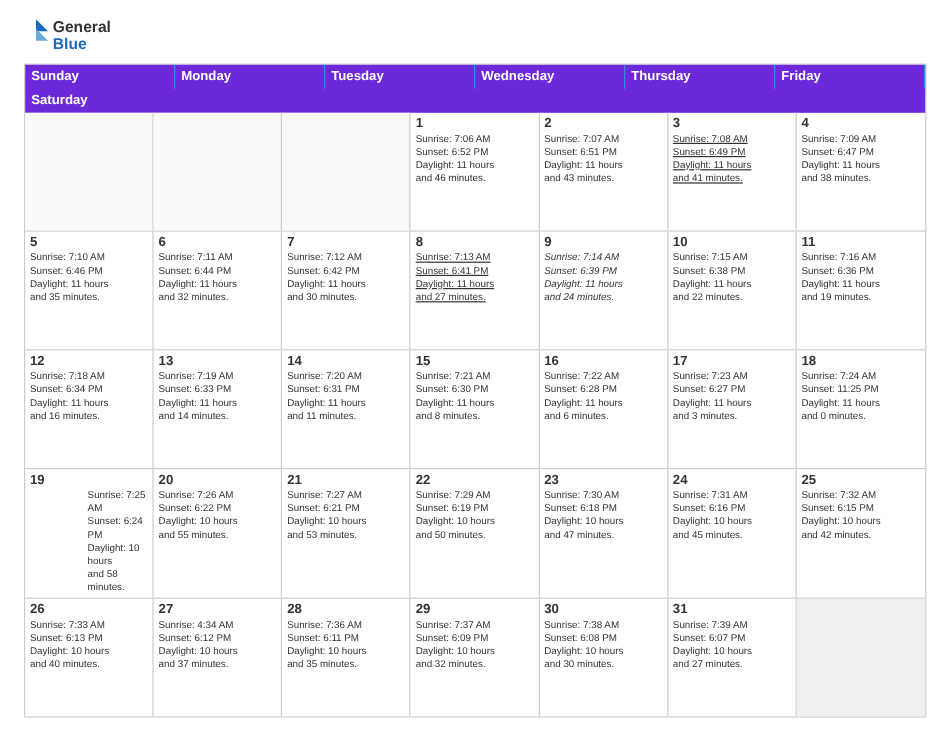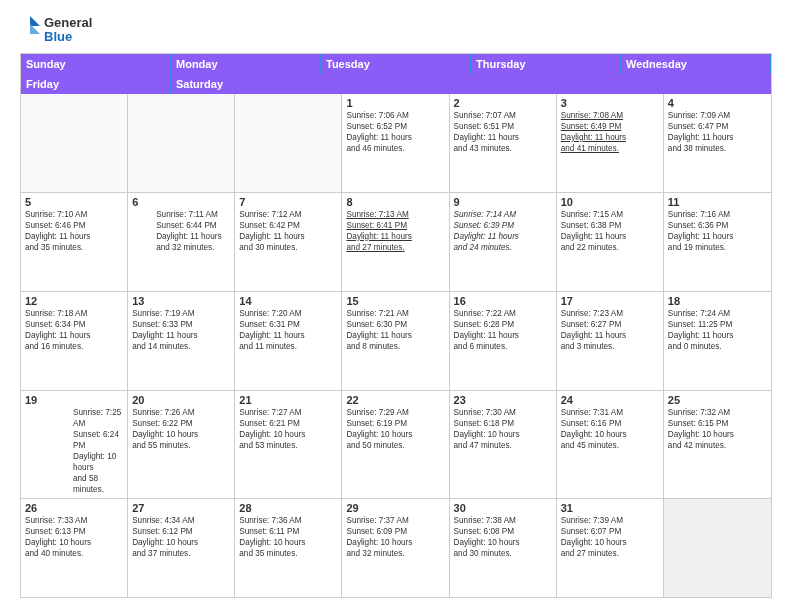--- a/index.html
+++ b/index.html
@@ -51,22 +51,22 @@
       color: #444;
     }
     .calendar {
       flex: 1;
       display: flex;
       flex-direction: column;
       border: 1px solid #ccc;
     }
     .cal-header {
       display: grid;
-      grid-template-columns: repeat(5, 1fr);
-      background: #8b5cf6;
+      grid-template-columns: repeat(6, 1fr);
+      background: #6d28d9;
     }
     .cal-header-cell {
       color: #fff;
       font-size: 11px;
       font-weight: bold;
       padding: 4px 5px;
       text-align: left;
       border-right: 1px solid #3a8be0;
     }
     .cal-header-cell:last-child { border-right: none; }
@@ -123,22 +123,22 @@
       <h1></h1>
       <h2></h2>
     </div>
   </div>
 
   <div class="calendar">
     <div class="cal-header">
     <div class="cal-header-cell">Sunday</div>
         <div class="cal-header-cell">Monday</div>
         <div class="cal-header-cell">Tuesday</div>
+        <div class="cal-header-cell">Wednesday</div>
         <div class="cal-header-cell">Thursday</div>
-        <div class="cal-header-cell">Wednesday</div>
         <div class="cal-header-cell">Friday</div>
         <div class="cal-header-cell">Saturday</div>
       </div>
     <div class="cal-body">
     <div class="cal-row">
           <div class="cal-cell empty"></div>
           <div class="cal-cell empty"></div>
           <div class="cal-cell empty"></div>
           <div class="cal-cell">
             <span class="day-num">1</span>
@@ -172,21 +172,21 @@
         <div class="cal-row">
           <div class="cal-cell">
             <span class="day-num">5</span>
             <div class="cell-text" style="white-space: pre-line;">Sunrise: 7:10 AM
 Sunset: 6:46 PM
 Daylight: 11 hours
 and 35 minutes.</div>
           </div>
           <div class="cal-cell">
             <span class="day-num">6</span>
-            <div class="cell-text" style="white-space: pre-line; margin-left: 24px;">Sunrise: 7:11 AM
+            <div class="cell-text" style="white-space: pre-line;">Sunrise: 7:11 AM
 Sunset: 6:44 PM
 Daylight: 11 hours
 and 32 minutes.</div>
           </div>
           <div class="cal-cell">
             <span class="day-num">7</span>
             <div class="cell-text" style="white-space: pre-line;">Sunrise: 7:12 AM
 Sunset: 6:42 PM
 Daylight: 11 hours
 and 30 minutes.</div>

